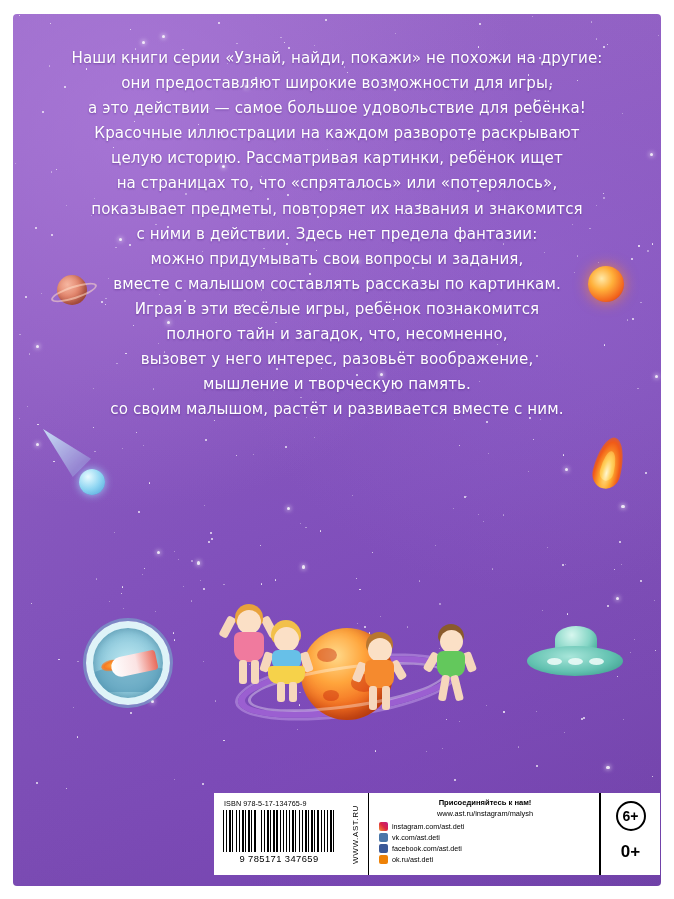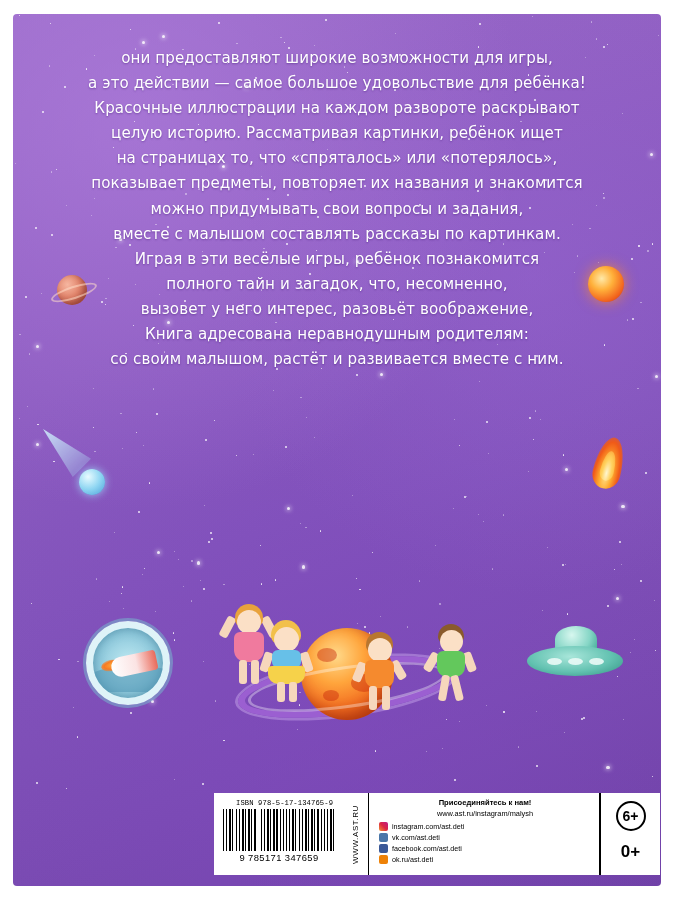--- a/index.html
+++ b/index.html
@@ -255,22 +255,22 @@
   }
   .footer .cell { position: relative; }
 
   .barcode-cell {
     width: 128px;
     padding: 6px 4px 2px 6px;
     display: flex; flex-direction: column; align-items: center;
   }
   .isbn-top {
     font-size: 7.2px; color: #000; letter-spacing: 0.1px;
-    font-family: Liberation Mono, monospace;
-    align-self: flex-start; margin-left: 16px;
+    font-family: Liberation Sans, sans-serif;
+    align-self: flex-start; margin-left: 4px;
   }
   .barcode {
     margin-top: 2px;
     width: 112px; height: 42px;
     background:
       repeating-linear-gradient(90deg,
         #000 0px, #000 1.4px, #fff 1.4px, #fff 3.0px,
         #000 3.0px, #000 4.1px, #fff 4.1px, #fff 6.2px,
         #000 6.2px, #000 8.0px, #fff 8.0px, #fff 9.3px,
         #000 9.3px, #000 10.3px, #fff 10.3px, #fff 12.6px);
@@ -688,32 +688,34 @@
 
     <div class="ufo">
       <div class="dome"></div>
       <div class="body"></div>
       <div class="p1"></div>
       <div class="p2"></div>
       <div class="p3"></div>
     </div>
 
     <div class="blurb" id="blurb">
+        <p>Наши книги серии «Узнай, найди, покажи» не похожи на другие:</p>
         <p>они предоставляют широкие возможности для игры,</p>
         <p>а это действии — самое большое удовольствие для ребёнка!</p>
         <p>Красочные иллюстрации на каждом развороте раскрывают</p>
         <p>целую историю. Рассматривая картинки, ребёнок ищет</p>
         <p>на страницах то, что «спряталось» или «потерялось»,</p>
         <p>показывает предметы, повторяет их названия и знакомится</p>
+        <p>с ними в действии. Здесь нет предела фантазии:</p>
         <p>можно придумывать свои вопросы и задания,</p>
         <p>вместе с малышом составлять рассказы по картинкам.</p>
         <p>Играя в эти весёлые игры, ребёнок познакомится</p>
         <p>полного тайн и загадок, что, несомненно,</p>
         <p>вызовет у него интерес, разовьёт воображение,</p>
-        <p>Книга адресована неравнодушным родителям:</p>
+        <p>мышление и творческую память.</p>
         <p>со своим малышом, растёт и развивается вместе с ним.</p>
       </div>
 
     <div class="scene">
       <div class="ring"></div>
       <div class="planet">
         <div class="spot1"></div>
         <div class="spot2"></div>
         <div class="spot3"></div>
       </div>

